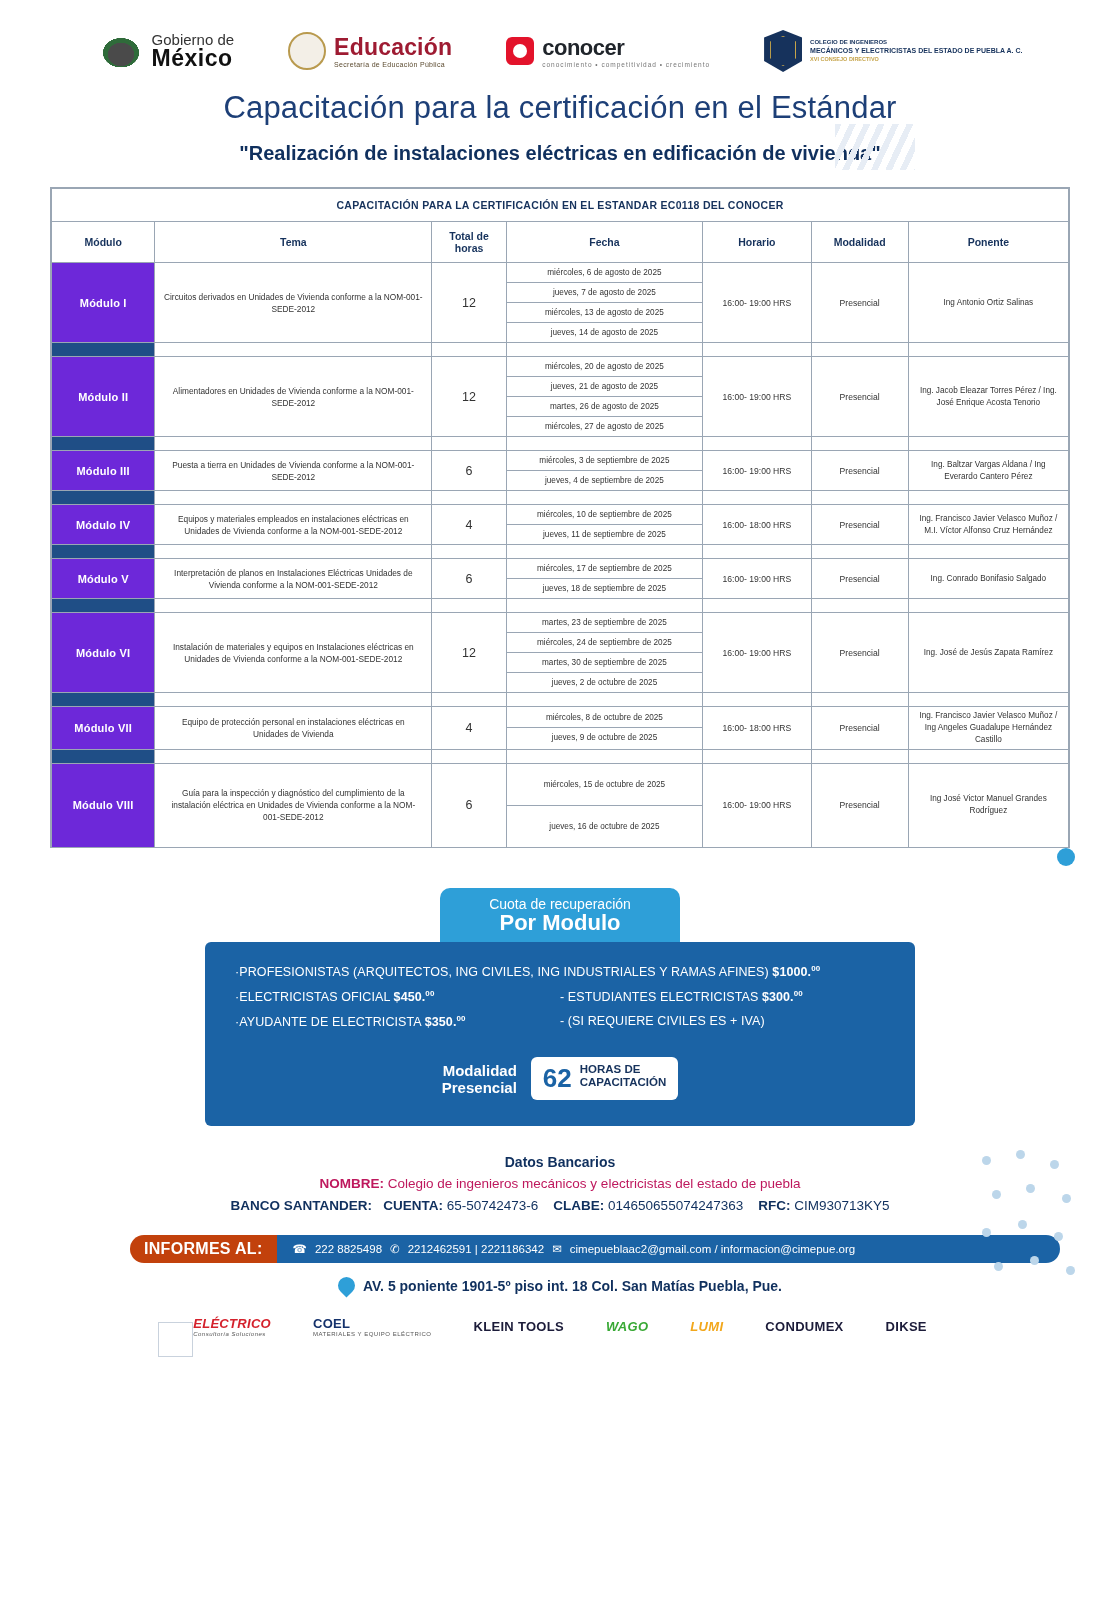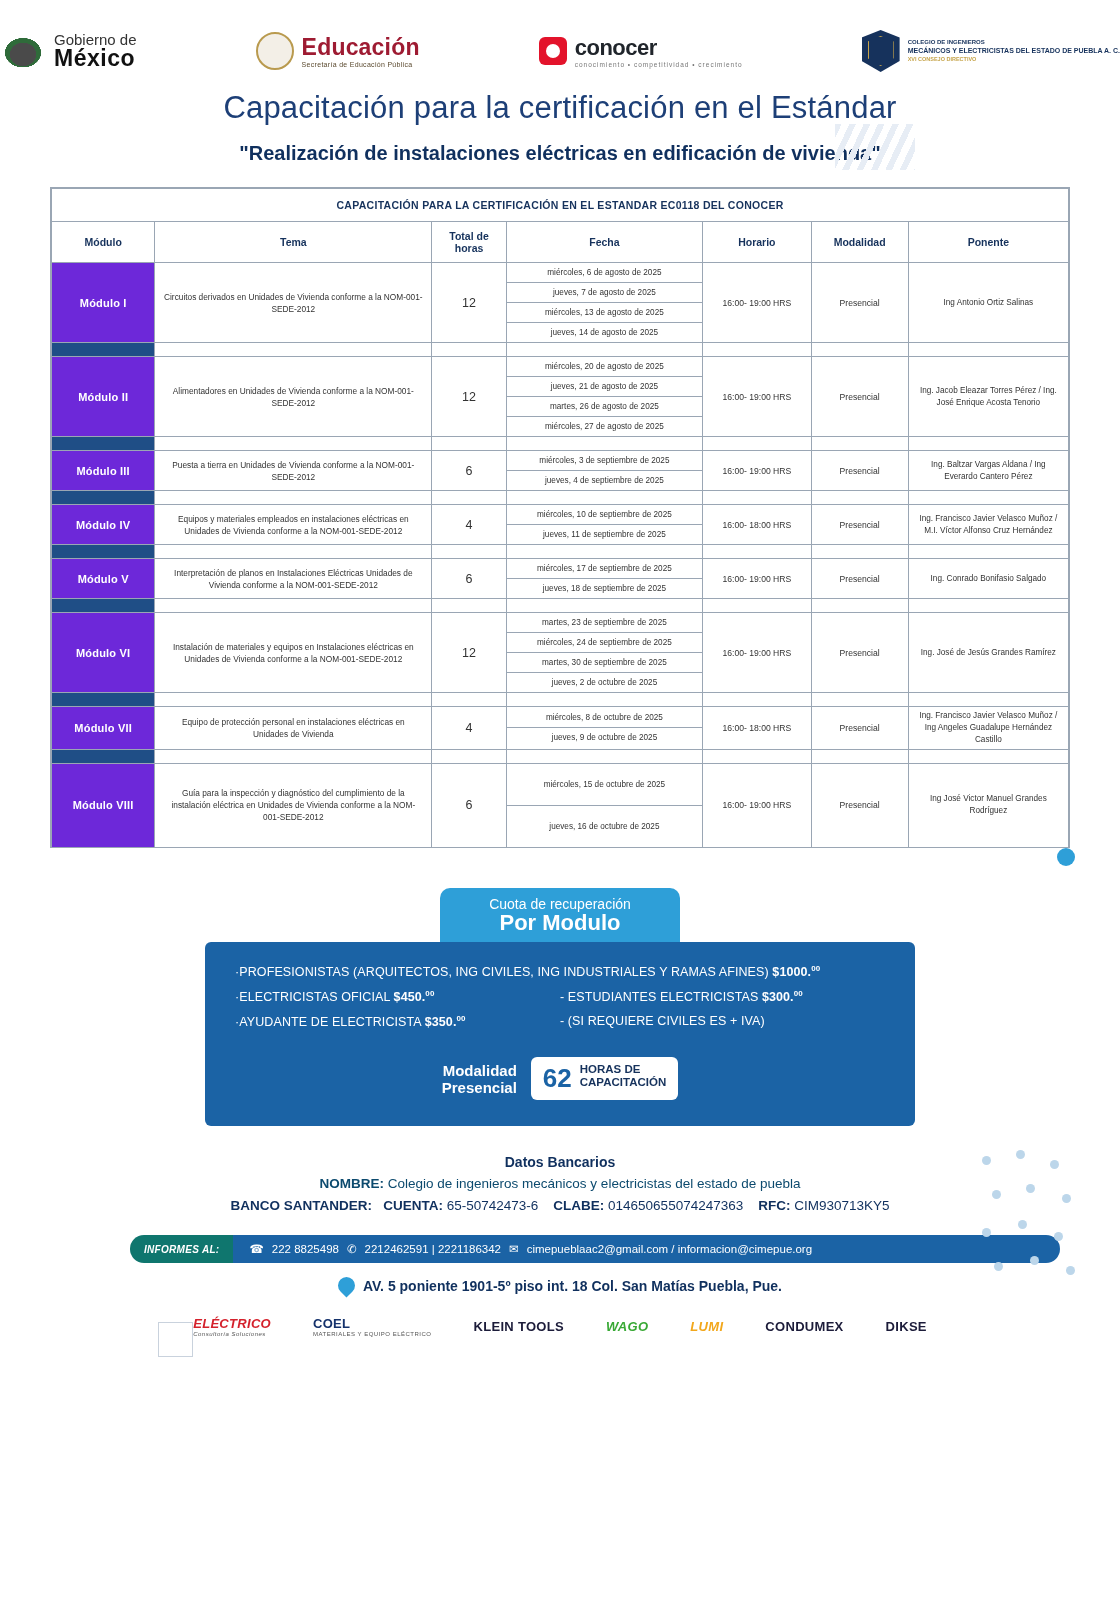--- a/index.html
+++ b/index.html
@@ -6,21 +6,21 @@
   body{
     width:1120px; height:1600px;
     background:#ffffff;
     font-family:"Liberation Sans", sans-serif;
     color:#1b2a4a;
     position:relative;
     overflow:hidden;
   }
   
   .logos{
-    display:flex; align-items:center; justify-content:space-between;
+    display:flex; align-items:center; justify-content:center;
     gap:54px; padding-top:30px;
   }
   .logo{display:flex;align-items:center;gap:8px;}
   .eagle{
     width:46px;height:34px;
     background:
       radial-gradient(ellipse at 50% 60%, #4a4a4a 0%, #4a4a4a 40%, transparent 41%),
       linear-gradient(to bottom,#2f6b3a 0 100%);
     -webkit-mask:radial-gradient(ellipse at 50% 55%, #000 55%, transparent 56%);
             mask:radial-gradient(ellipse at 50% 55%, #000 55%, transparent 56%);
@@ -129,38 +129,37 @@
   .hours-pill{
     display:flex;align-items:flex-start;gap:8px;background:#fff;color:#1b63a5;
     border-radius:6px;padding:6px 12px;
   }
   .hours-num{font-size:26px;font-weight:800;color:#1b63a5;}
   .hours-txt{font-size:11.5px;font-weight:800;line-height:1.1;color:#16325c;}
 
   
   .bank{text-align:center;margin-top:28px;}
   .bank .b1{font-size:14px;font-weight:800;color:#10305e;}
-  .bank .b2{font-size:13.5px;color:#0c4a6e;margin-top:6px;}
+  .bank .b2{font-size:13.5px;color:#be185d;margin-top:6px;}
   .bank .b2 b{font-weight:800;}
   .bank .b3{font-size:13.5px;color:#10305e;margin-top:7px;}
   .bank .b3 b{font-weight:800;}
   .sq{
     position:absolute;left:158px;top:1322px;width:33px;height:33px;
     border:1px solid #c9d2dd;background:#fff;
   }
 
   
   .contact{
     margin:22px 60px 0 130px;display:flex;align-items:stretch;height:28px;
   }
   .inf{
-    background:#0f766e;color:#fff;font-size:10px;font-weight:800;
+    background:#c2410c;color:#fff;font-size:16px;font-weight:800;
     display:flex;align-items:center;padding:0 14px;border-radius:14px 0 0 14px;
     letter-spacing:.3px;
-    font-style:italic;
   }
   .cbar{
     flex:1;background:#1b63a5;color:#fff;font-size:11.5px;
     display:flex;align-items:center;gap:8px;padding:0 16px;border-radius:0 14px 14px 0;
   }
   .addr{
     display:flex;align-items:center;justify-content:center;gap:8px;
     margin-top:14px;font-size:14px;font-weight:800;color:#10305e;
   }
   .pin{
@@ -374,21 +373,21 @@
       <td class="tema">Instalación de materiales y equipos en Instalaciones eléctricas en  Unidades de Vivienda conforme a la NOM-001-SEDE-2012</td>
       <td class="hrs">12</td>
       <td class="fechas">
         <div class="f">martes, 23 de septiembre de 2025</div>
         <div class="f">miércoles, 24 de septiembre de 2025</div>
         <div class="f">martes, 30 de septiembre de 2025</div>
         <div class="f">jueves, 2 de octubre de 2025</div>
       </td>
       <td class="mid">16:00- 19:00 HRS</td>
       <td class="mid">Presencial</td>
-      <td class="pon">Ing. José de Jesús Grandes Ramírez</td>
+      <td class="pon">Ing. José de Jesús Zapata Ramírez</td>
     </tr>
     <tr class="spacer">
           <td class="blue"></td>
           <td></td>
           <td></td>
           <td></td>
           <td></td>
           <td></td>
           <td></td>
         </tr>

